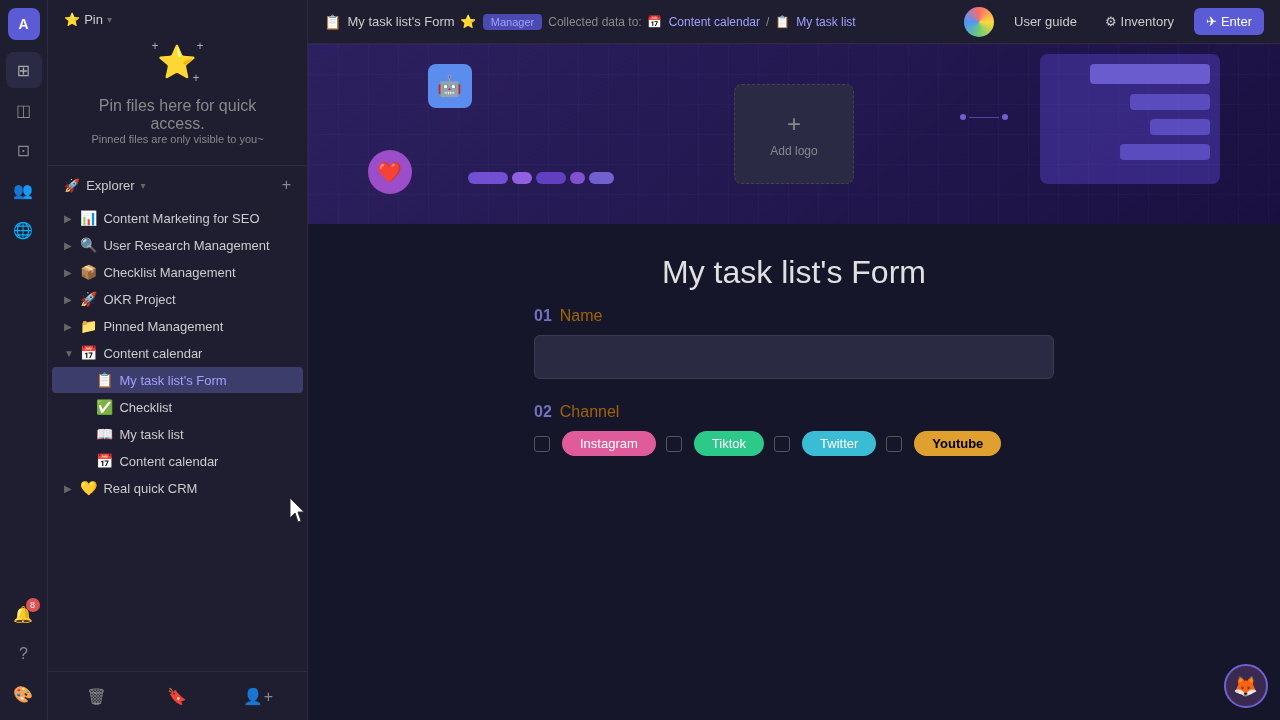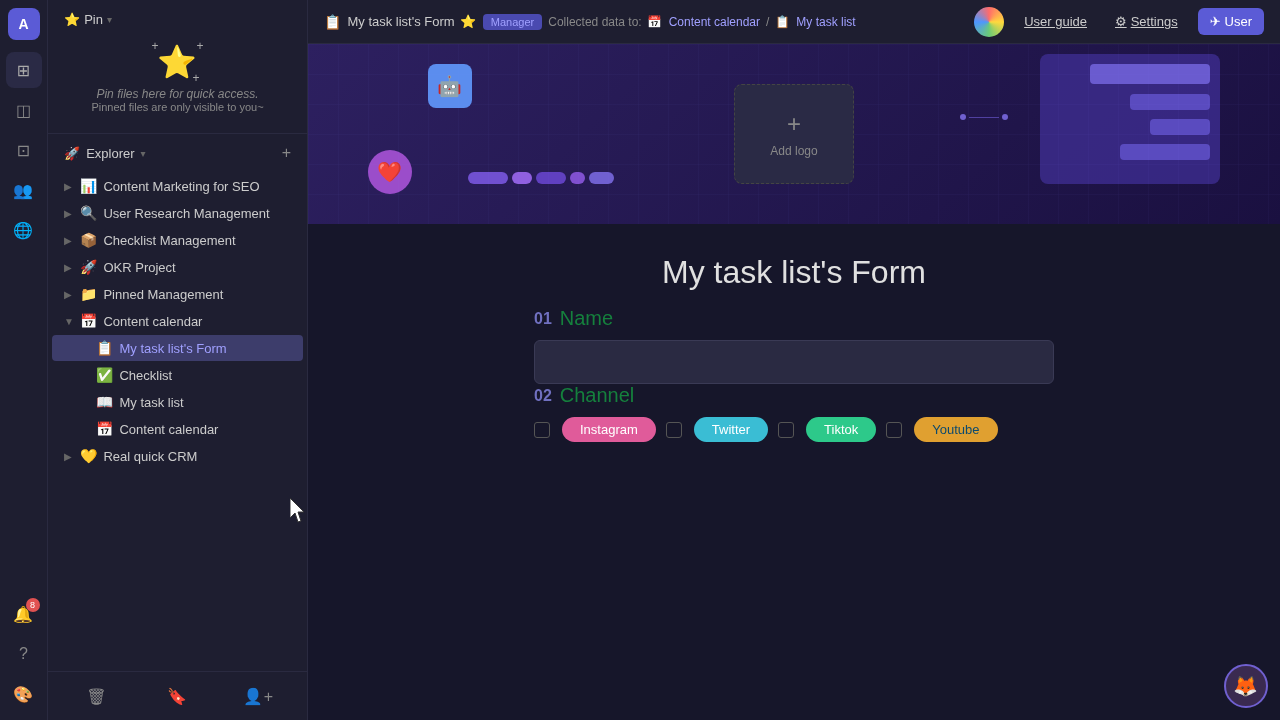--- a/index.html
+++ b/index.html
@@ -216,21 +216,20 @@
       cursor: pointer;
     }
     .header-btn {
       display: flex;
       gap: 4px;
       font-size: 13px;
       color: #ccc;
       cursor: pointer;
       padding: 4px 8px;
       border-radius: 4px;
-      text-decoration: underline;
     }
     .share-btn {
       background: #5b5bd6;
       color: white;
       border: none;
       padding: 6px 12px;
       border-radius: 6px;
       font-size: 13px;
       cursor: pointer;
       display: flex;
@@ -334,36 +333,37 @@
       text-align: center;
     }
     .form-description {
       font-size: 14px;
       color: #666;
       margin-bottom: 24px;
       padding: 8px 0;
       border-bottom: 1px solid transparent;
     }
     .form-field {
+      margin-bottom: 24px;
     }
     .field-label {
       display: flex;
       align-items: center;
       gap: 8px;
       margin-bottom: 10px;
     }
     .field-number {
       font-size: 16px;
       font-weight: 600;
       color: #7070c0;
     }
     .field-name {
-      font-size: 20px;
+      font-size: 16px;
       font-weight: 500;
-      color: #15803d;
+      color: #a16207;
     }
     .field-input {
       width: 100%;
       background: #2a2a42;
       border: 1px solid #3a3a55;
       border-radius: 6px;
       padding: 12px;
       color: #ccc;
       font-size: 14px;
       height: 44px;
@@ -392,21 +392,21 @@
       padding: 5px 18px;
       border-radius: 20px;
       font-size: 13px;
       font-weight: 500;
       cursor: pointer;
     }
     .tag-instagram { background: #e05b9a; color: white; }
     .tag-facebook { background: #4a7bd6; color: white; }
     .tag-twitter { background: #3abdd4; color: white; }
     .tag-tiktok { background: #2dc98a; color: white; }
-    .tag-youtube { background: #e0a030; color: #0c4a6e; }
+    .tag-youtube { background: #e0a030; color: #000000; font-weight: bold; }
 
     
     .cursor {
       position: fixed;
       width: 20px;
       height: 28px;
       pointer-events: none;
       z-index: 9999;
       left: 290px;
       top: 498px;
@@ -447,21 +447,21 @@
       <span>Pin</span>
       <span style="font-size:10px; color:#666;">▾</span>
     </div>
     <div class="pin-content">
       <div class="pin-star">
         ⭐
         <span class="pin-star-plus" style="top:-4px; left:-6px;">+</span>
         <span class="pin-star-plus" style="top:-4px; right:-6px;">+</span>
         <span class="pin-star-plus" style="bottom:-4px; right:-2px;">+</span>
       </div>
-      <div style="font-size:12px; color:#888; margin-top:2px;font-style:italic;">Pin files here for quick access.</div>
+      <div style="font-size:16px; color:#888; margin-top:12px;">Pin files here for quick access.</div>
       <div style="font-size:11px; color:#888;">Pinned files are only visible to you~</div>
     </div>
   </div>
 
   <div class="explorer-header">
     <div class="explorer-title">
       <span>🚀</span>
       <span>Explorer</span>
       <span style="font-size:10px; color:#666;">▾</span>
     </div>
@@ -556,25 +556,25 @@
       <span style="font-size:12px;">📋</span>
       <span class="collected-link">My task list</span>
     </div>
     <div class="header-right">
       <div class="gradient-circle"></div>
       <div class="header-btn">
         <span>User guide</span>
       </div>
       <div class="header-btn">
         <span>⚙</span>
-        <span>Settings</span>
+        <span>Inventory</span>
       </div>
       <button class="share-btn">
         <span>✈</span>
-        <span>User</span>
+        <span>Enter</span>
       </button>
     </div>
   </div>
 
   <div class="form-container">
 
     <div class="form-banner">
       <div class="banner-decorations">
 
         <div class="deco-robot">🤖</div>
@@ -641,26 +641,26 @@
         <div class="channel-list">
 
           <div class="channel-item">
             <div class="channel-checkbox"></div>
             <span class="channel-tag tag-instagram">Instagram</span>
           </div>
 
 
           <div class="channel-item">
             <div class="channel-checkbox"></div>
-            <span class="channel-tag tag-twitter">Twitter</span>
+            <span class="channel-tag tag-tiktok">Tiktok</span>
           </div>
 
           <div class="channel-item">
             <div class="channel-checkbox"></div>
-            <span class="channel-tag tag-tiktok">Tiktok</span>
+            <span class="channel-tag tag-twitter">Twitter</span>
           </div>
 
           <div class="channel-item">
             <div class="channel-checkbox"></div>
             <span class="channel-tag tag-youtube">Youtube</span>
           </div>
         </div>
       </div>
     </div>
   </div>

